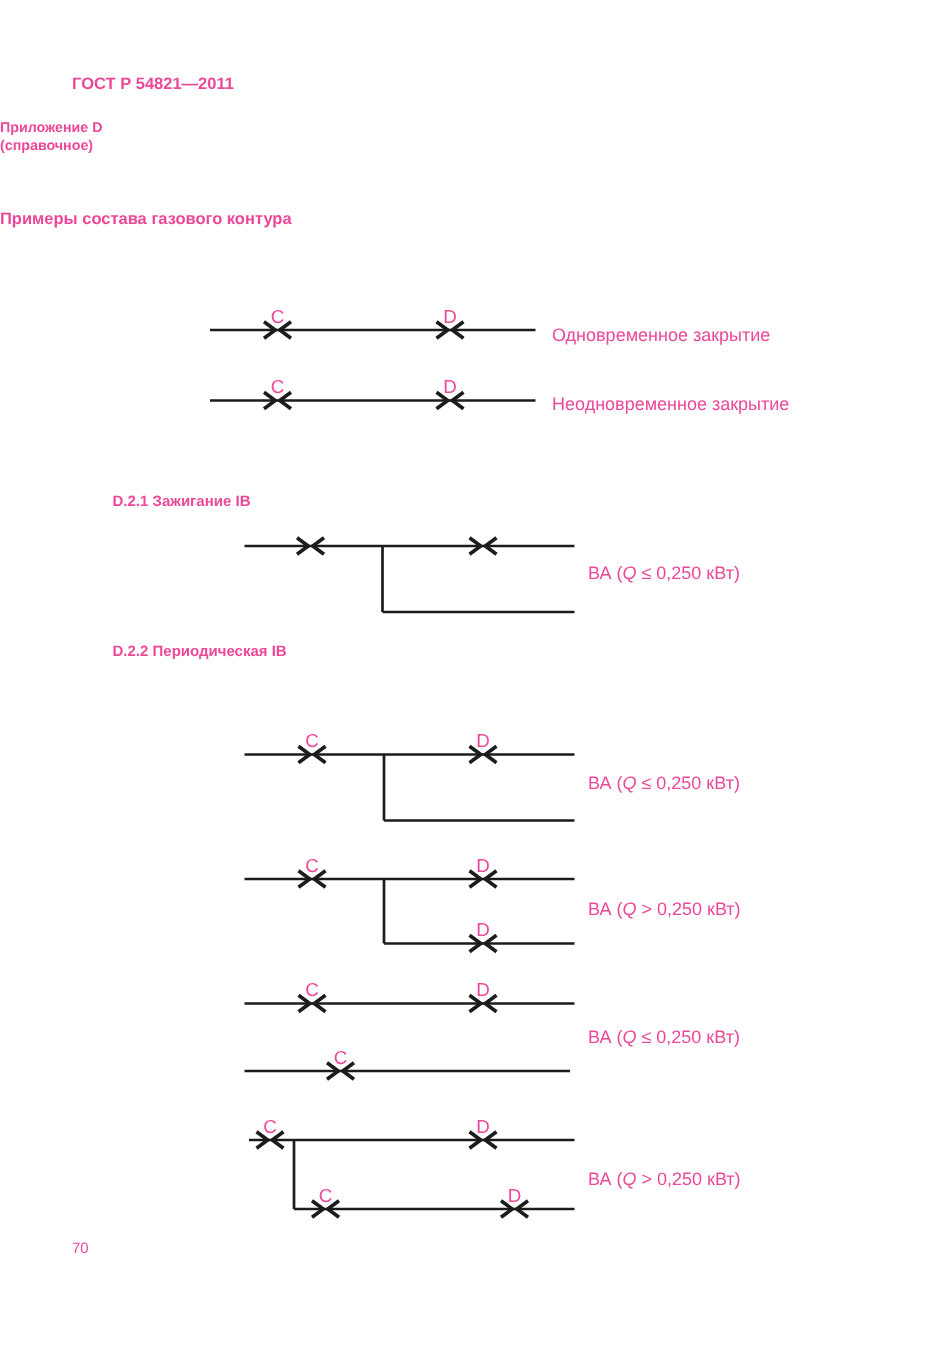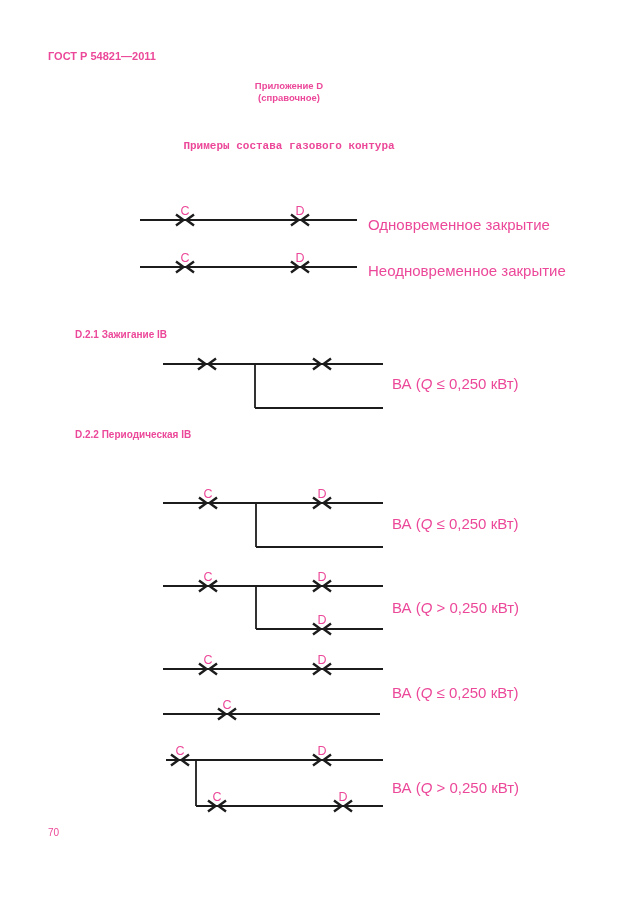--- a/index.html
+++ b/index.html
@@ -6,34 +6,34 @@
   .page {
     position: relative;
     width: 630px;
     height: 913px;
     background: #ffffff;
     color: #ec4899;
     font-family: "Liberation Sans", sans-serif;
     overflow: hidden;
   }
   .abs { position: absolute; }
-  .center { left: 0; width: 578px; text-align: center; }
+  .center { left: 0; width: 578px; }
   .doc-code { left: 48px; top: 50px; font-size: 11px; font-weight: bold; }
   .appendix { top: 80px; font-size: 9.5px; font-weight: bold; line-height: 12px; }
-  .doc-title { top: 140px; font-size: 11px; font-weight: bold; font-family: Liberation Mono, monospace; }
+  .doc-title { top: 140px; font-size: 11px; font-weight: bold; }
   .sec { left: 75px; font-size: 10px; font-weight: bold; white-space: nowrap; }
   .valve-letter {
     position: absolute;
     transform: translateX(-50%);
     font-size: 12.5px;
     line-height: 15px;
   }
   .cap {
     position: absolute;
-    font-size: 15px;
+    font-size: 12px;
     white-space: nowrap;
   }
   .cap .q { font-style: italic; }
   .page-num { left: 48px; top: 827px; font-size: 10px; }
   svg.circuit { position: absolute; left: 0; top: 0; }
   svg.circuit line { stroke: #1c1c1c; stroke-width: 1.8; }
   #valve polyline { fill: none; stroke: #1c1c1c; stroke-width: 2.4; }
 </style>
 </head>
 <body>

